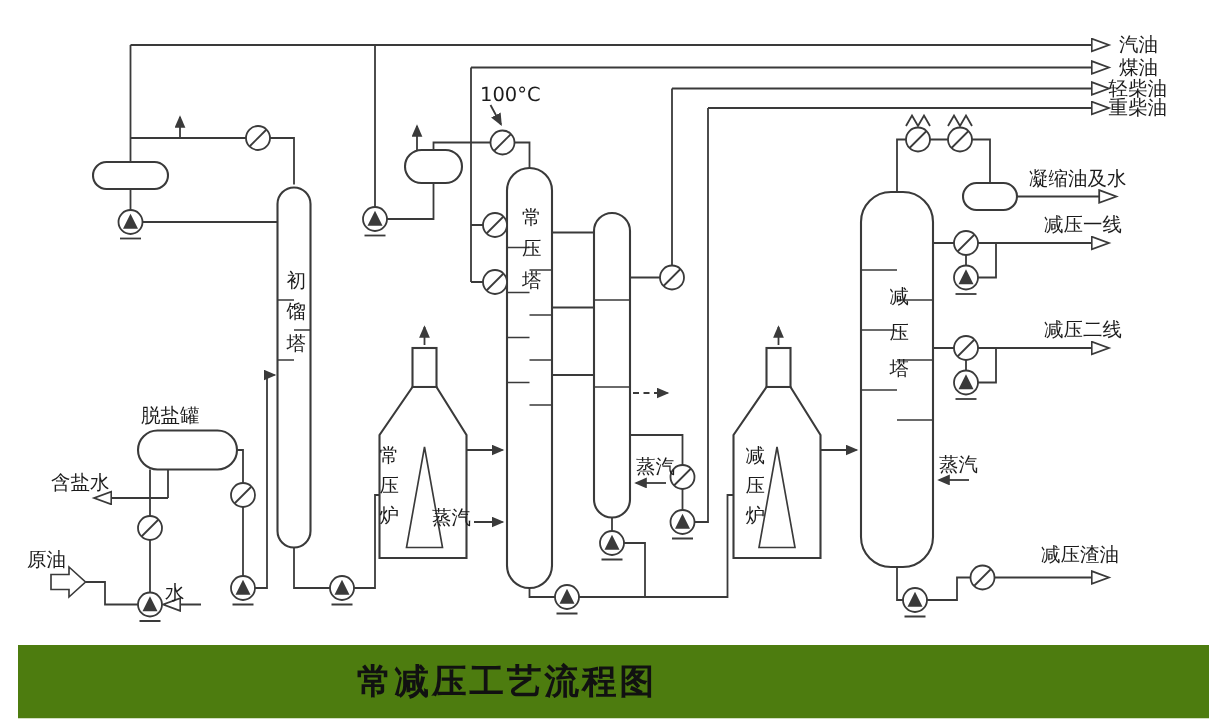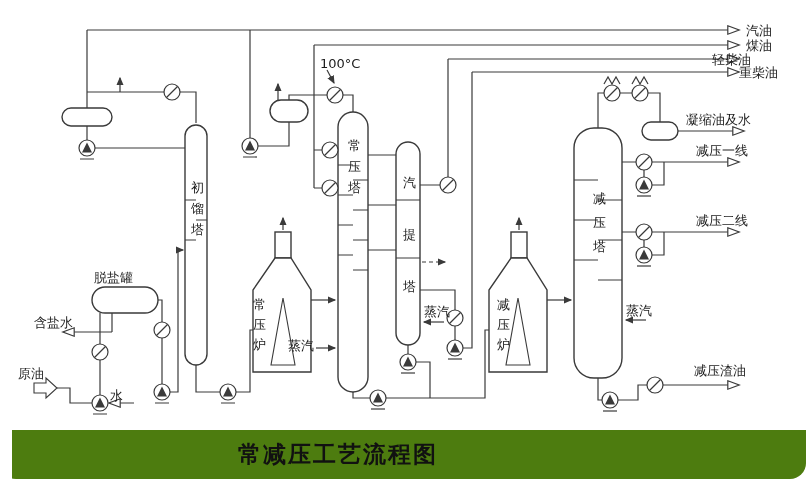--- a/index.html
+++ b/index.html
@@ -1,18 +1,18 @@
 <!DOCTYPE html>
 <html><head>
 <meta charset="utf-8">
 <style>
   html,body { margin:0; padding:0; background:#fff; }
   #stage {
     position:relative; width:806px; height:479px; background:#fff;
-    font-family:"DejaVu Sans",sans-serif; overflow:hidden;border-radius:16px;
+    font-family:"DejaVu Sans",sans-serif; overflow:hidden;
   }
   #diagram { position:absolute; left:0; top:0; }
   .pipes path, .pipes polyline { fill:none; stroke:#3a3a3a; stroke-width:1.2px; }
   .pipes .dashed { stroke-dasharray:4 3; }
   .pipes .openArrow { fill:#fff; stroke:#3a3a3a; stroke-width:1.1px; }
   .vessels rect, .vessels polygon { fill:#fff; stroke:#3a3a3a; stroke-width:1.4px; }
   .vessels .flame { stroke-width:1.1px; }
   .internals path { fill:none; stroke:#3a3a3a; stroke-width:1px; }
   #pump circle, #hx circle { fill:#fff; stroke:#3a3a3a; stroke-width:1.2px; }
   #pump polygon { fill:#3a3a3a; stroke:none; }
@@ -162,40 +162,39 @@
       <use href="#pump" transform="translate(644,185)"></use>
       <use href="#hx" transform="translate(644,232)"></use>
       <use href="#pump" transform="translate(644,255)"></use>
       <use href="#pump" transform="translate(610,400)"></use>
       <use href="#hx" transform="translate(655,385)"></use>
     </g>
   </svg>
 
   <div class="lbl" style="left:746px;top:23px">汽油</div>
   <div class="lbl" style="left:746px;top:38px">煤油</div>
-  <div class="lbl" style="left:712px;top:52px">轻柴油</div>
+  <div class="lbl" style="left:739px;top:52px">轻柴油</div>
   <div class="lbl" style="left:739px;top:65px">重柴油</div>
   <div class="lbl" style="left:686px;top:112px">凝缩油及水</div>
   <div class="lbl" style="left:696px;top:143px">减压一线</div>
   <div class="lbl" style="left:696px;top:213px">减压二线</div>
   <div class="lbl" style="left:694px;top:363px">减压渣油</div>
 
   <div class="lbl" style="left:18px;top:366px">原油</div>
   <div class="lbl" style="left:110px;top:388px">水</div>
   <div class="lbl" style="left:34px;top:315px">含盐水</div>
   <div class="lbl" style="left:288px;top:338px">蒸汽</div>
   <div class="lbl" style="left:424px;top:304px">蒸汽</div>
   <div class="lbl" style="left:626px;top:303px">蒸汽</div>
   <div class="lbl" style="left:320px;top:56px">100°C</div>
 
   <div class="lbl" style="left:94px;top:270px">脱盐罐</div>
   <div class="lbl vert" style="left:189px;top:177px;line-height:21px">初馏塔</div>
   <div class="lbl vert" style="left:251px;top:295px;line-height:20px">常压炉</div>
   <div class="lbl vert" style="left:346px;top:135px;line-height:21px">常压塔</div>
-  <div class="lbl vert" style="left:401px;top:157px;line-height:52px">汽提塔</div>
   <div class="lbl vert" style="left:495px;top:295px;line-height:20px">减压炉</div>
   <div class="lbl vert" style="left:591px;top:187px;line-height:24px">减压塔</div>
 
   <div class="footer">
     <div class="title">常减压工艺流程图</div>
   </div>
 
 </div>
 
 </body></html>

